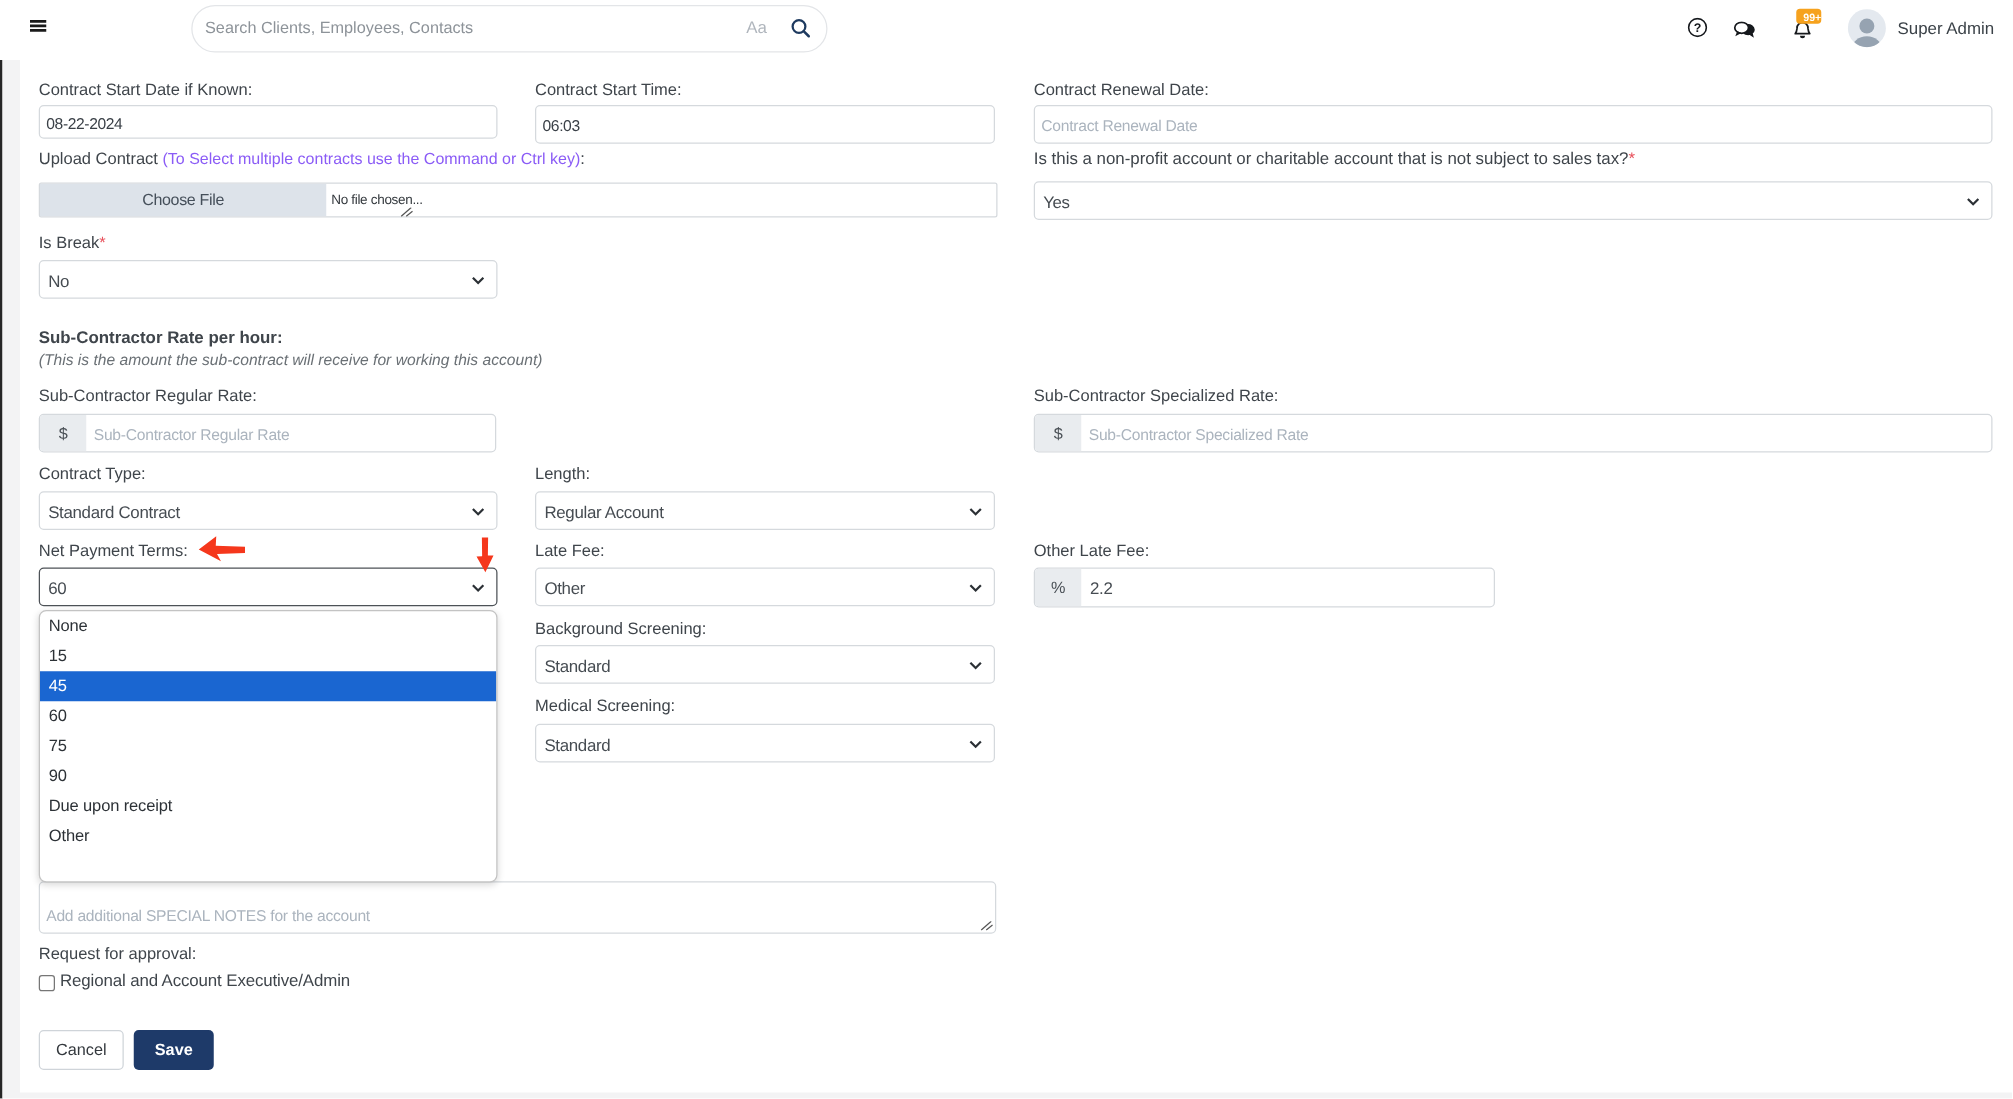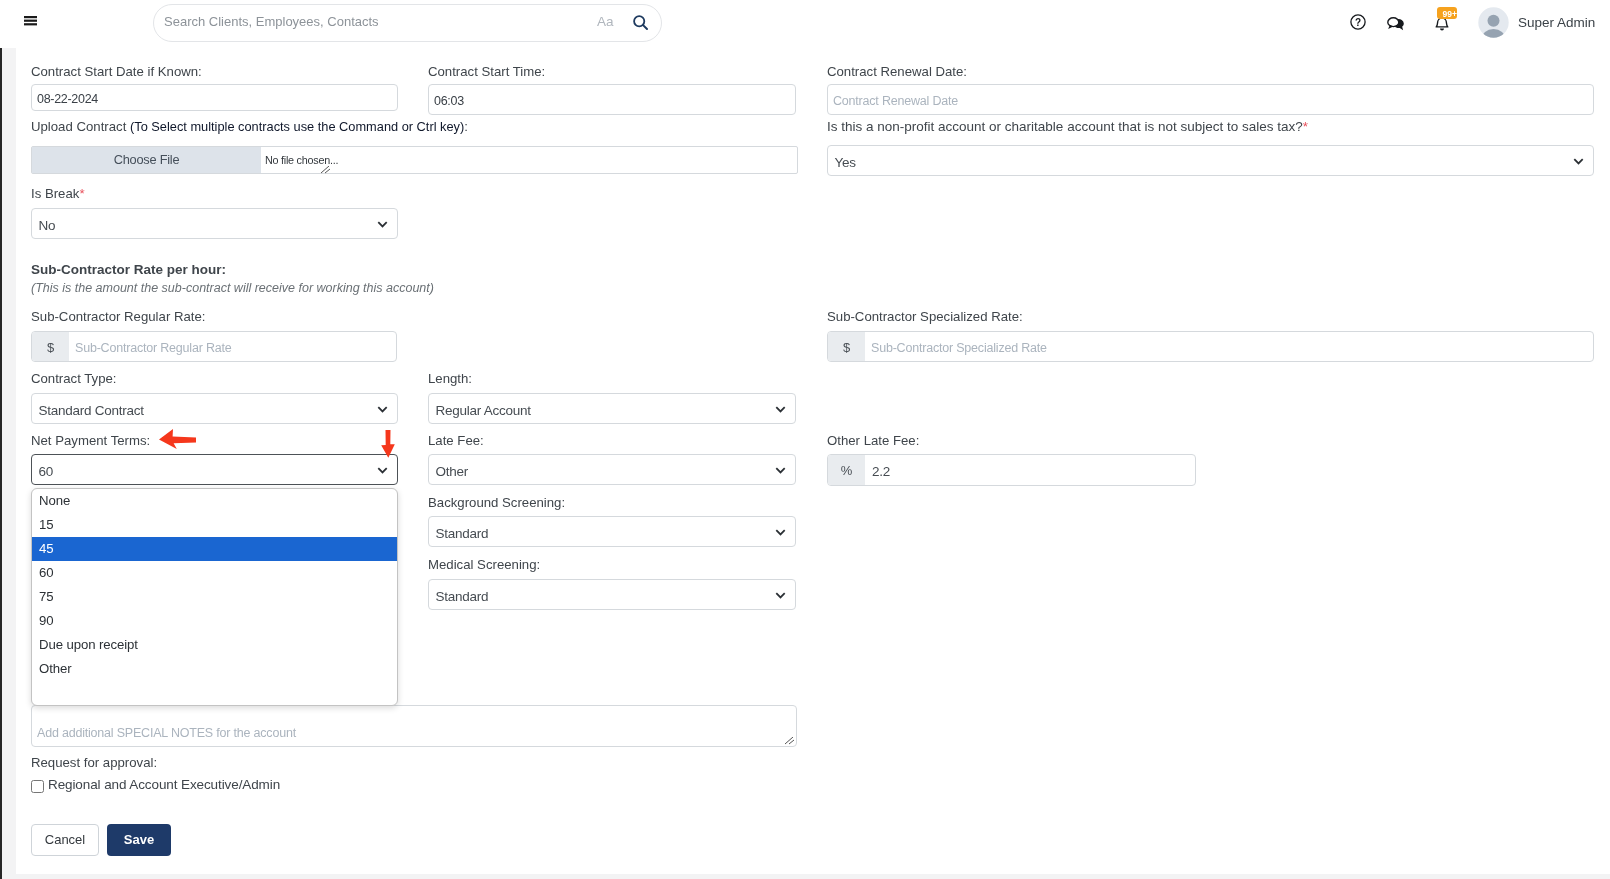--- a/index.html
+++ b/index.html
@@ -78,21 +78,21 @@
   <div class="ctl" style="left:31px; top:84px; width:367px; height:27px;">
       <span class="txt" style="left:5px; font-size:12.5px; letter-spacing:-0.3px; color:#3a4047;">08-22-2024</span>
     </div>
   <div class="ctl" style="left:428px; top:84px; width:368px; height:31px;">
       <span class="txt" style="left:5px; font-size:12.5px; letter-spacing:-0.3px; color:#3a4047;">06:03</span>
     </div>
   <div class="ctl" style="left:827px; top:84px; width:767px; height:31px;text-decoration:underline;">
       <span class="txt ph" style="left:5px;">Contract Renewal Date</span>
     </div>
 
-  <div class="lbl" style="left:31px; top:118.6px;">Upload Contract <span style="color:#0f172a; font-size:12.8px;text-align:center;">(To Select multiple contracts use the Command or Ctrl key)</span>:</div>
+  <div class="lbl" style="left:31px; top:118.6px;">Upload Contract <span style="color:#8b5cf6; font-size:12.8px;text-align:center;">(To Select multiple contracts use the Command or Ctrl key)</span>:</div>
   <div class="lbl" style="left:827px; top:118.6px; font-size:13.5px;">Is this a non-profit account or charitable account that is not subject to sales tax?<span class="red">*</span></div>
 
   <div class="ctl" style="left:31px; top:146px; width:767px; height:28px; border-radius:2px;">
     <div class="abs" style="left:0; top:0; width:229px; height:26px; background:#dde3ea; text-align:center; line-height:26px; font-size:12.8px; color:#454f5a;">Choose File</div>
     <div class="abs" style="left:233px; top:7px; font-size:10.8px; color:#33383d;">No file chosen...</div>
     <svg class="abs" style="left:288px; top:19px;" width="11" height="8" viewBox="0 0 11 8">
       <line x1="1" y1="7" x2="9" y2="0" stroke="#555" stroke-width="1"></line>
       <line x1="5" y1="7" x2="10" y2="3" stroke="#555" stroke-width="1"></line>
     </svg>
   </div>

